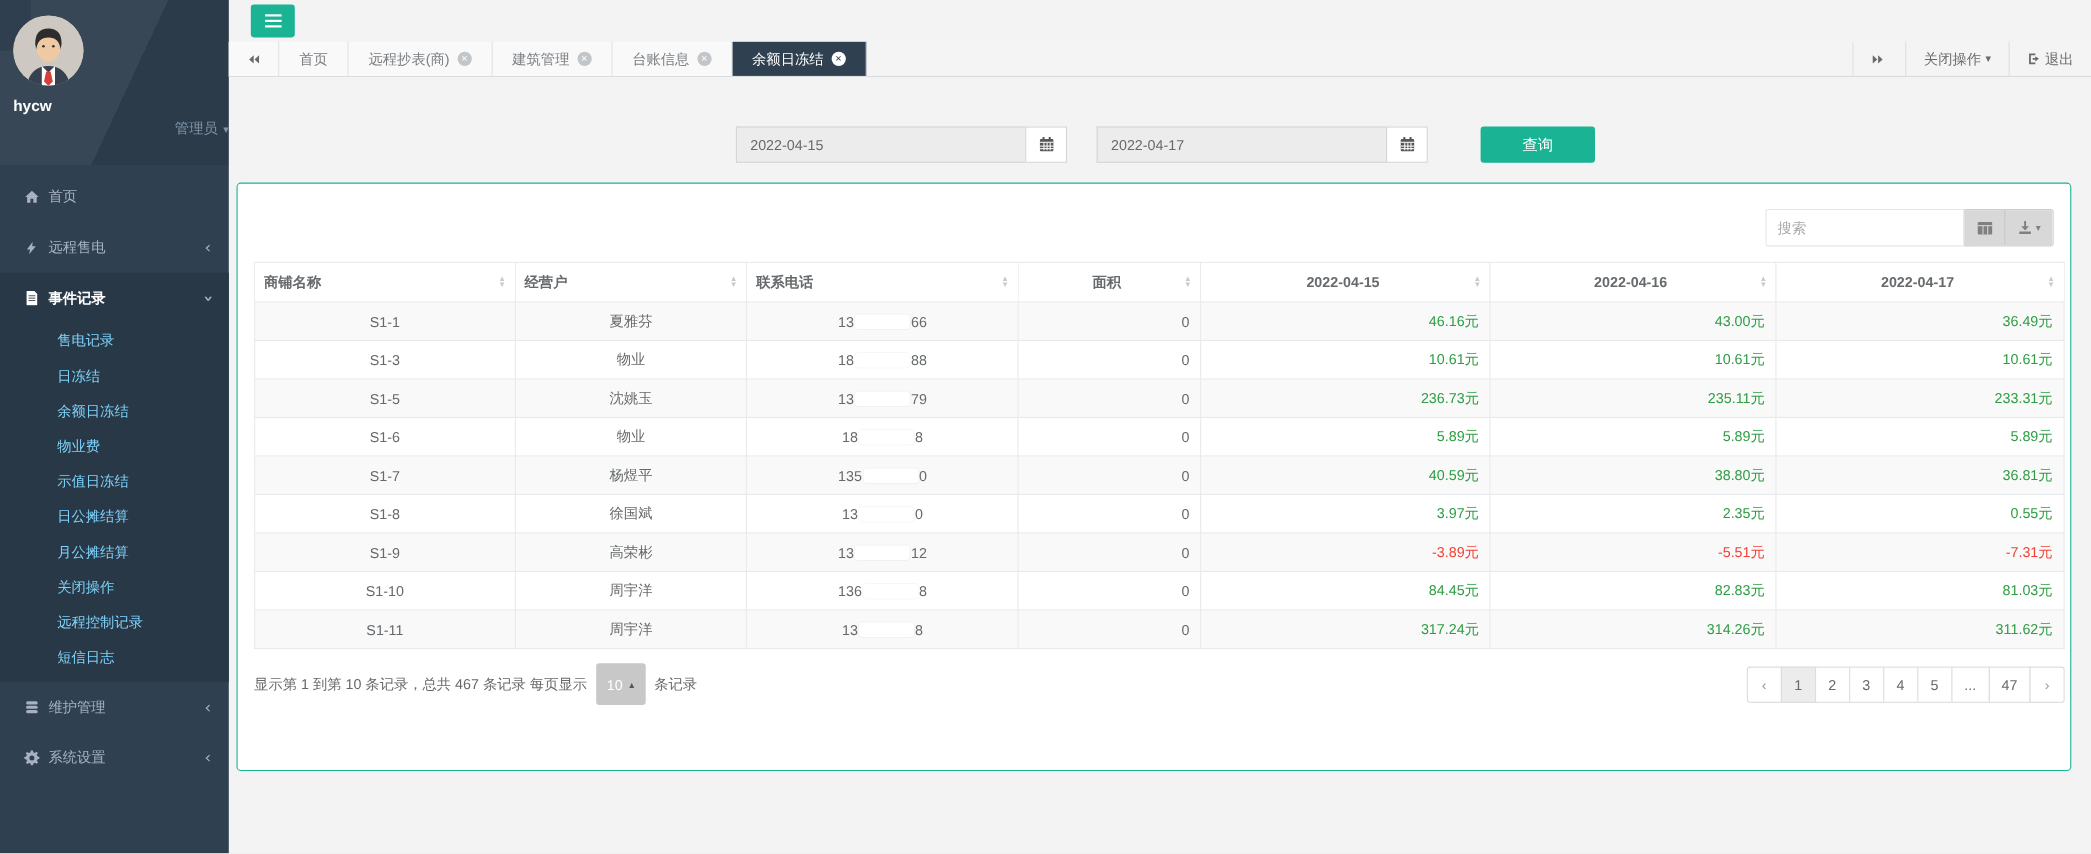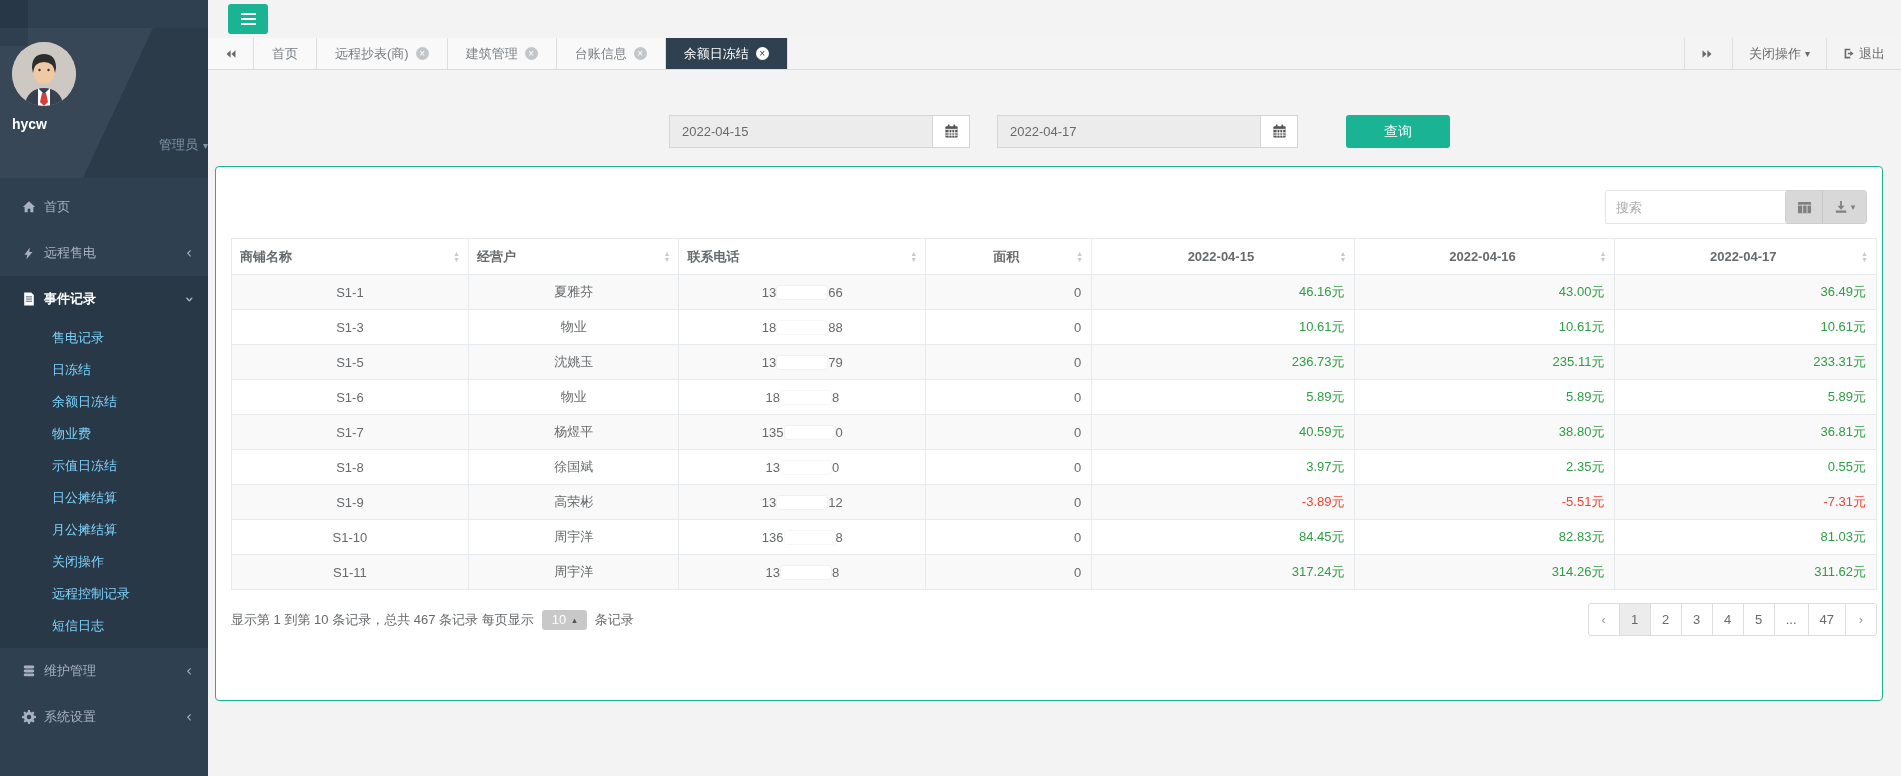--- a/index.html
+++ b/index.html
@@ -4,21 +4,21 @@
 <style>
   * { margin:0; padding:0; box-sizing:border-box; }
   html,body { background:#e9e9ea; }
   body { font-family:"Liberation Sans","DejaVu Sans",sans-serif; }
   .app { position:relative; width:1901px; height:776px; background:#f3f3f4; overflow:hidden; color:#676a6c; font-size:13px; }
 
   
   .sidebar { position:absolute; left:0; top:0; width:208px; height:776px; background:var(--side,#2f4050); color:#a7b1c2; }
   .logo-notch { position:absolute; left:0; top:0; width:28px; height:46px; background:#273747; }
   .profile { position:relative; padding:14px 0 0 12px; height:150px;
-             background:linear-gradient(115deg, rgba(255,255,255,.04) 0 55%, rgba(0,0,0,.08) 55%);margin-top:28px; }
+             background:linear-gradient(115deg, rgba(255,255,255,.04) 0 55%, rgba(0,0,0,.08) 55%); }
   .avatar { width:64px; height:64px; border-radius:50%; overflow:hidden; background:#cfcbc4; cursor:pointer; }
   .avatar svg { display:block; }
   .uname { color:#fff; font-weight:bold; font-size:14px; margin:10px 0 4px; }
   .urole { font-size:13px; color:#8095a8; cursor:pointer;text-align:right; }
   .urole .caret { font-size:10px; margin-left:5px; color:#8095a8; }
   .side-nav { margin-top:6px; }
   .nav-item { display:flex; align-items:center; height:46px; padding:0 16px 0 22px; color:#a7b1c2;
               text-decoration:none; cursor:pointer; font-size:13px; }
   .nav-sec.open { background:#293846; }
   .nav-sec.open .nav-item { color:#fff; font-weight:bold; }
@@ -87,21 +87,21 @@
   .grid tr:nth-child(odd) td { background:#f9f9f9; }
   .grid td.center { text-align:center; }
   .grid td.right { text-align:right; }
   .grid td.pos { color:var(--pos,#2e9d44); }
   .grid td.neg { color:var(--neg,#f34235); }
   .redact { display:inline-block; width:50px; height:13px; background:#fff; border-radius:3px; vertical-align:-2px;
             box-shadow:0 0 0 1px rgba(0,0,0,.03); margin:0 1px; }
 
   .table-footer { width:1646px; display:flex; justify-content:space-between; align-items:center; margin-top:13px; }
   .info { font-size:13px; color:#676a6c; display:flex; align-items:center; }
-  .perpage { margin:0 8px; height:20px; padding:0 10px; background:#c8c8c8; border:none; border-radius:3px; color:#fff;
+  .perpage { margin:0 8px; height:38px; padding:0 10px; background:#c8c8c8; border:none; border-radius:3px; color:#fff;
              font-size:13px; cursor:pointer; display:inline-flex; align-items:center; font-family:inherit; }
   .perpage .caret-up { color:#555; font-size:9px; margin-left:6px; }
   .pagination { list-style:none; display:flex; }
   .pagination li { min-width:32px; height:33px; line-height:31px; padding:0 11px; text-align:center; border:1px solid #ddd;
                    background:#fff; margin-left:-1px; cursor:pointer; color:#676a6c; font-size:13px; }
   .pagination li:first-child { border-radius:3px 0 0 3px; color:#9a9a9a; }
   .pagination li:last-child { border-radius:0 3px 3px 0; color:#9a9a9a; }
   .pagination li.active { background:#ececec; }
 </style>
 </head>

